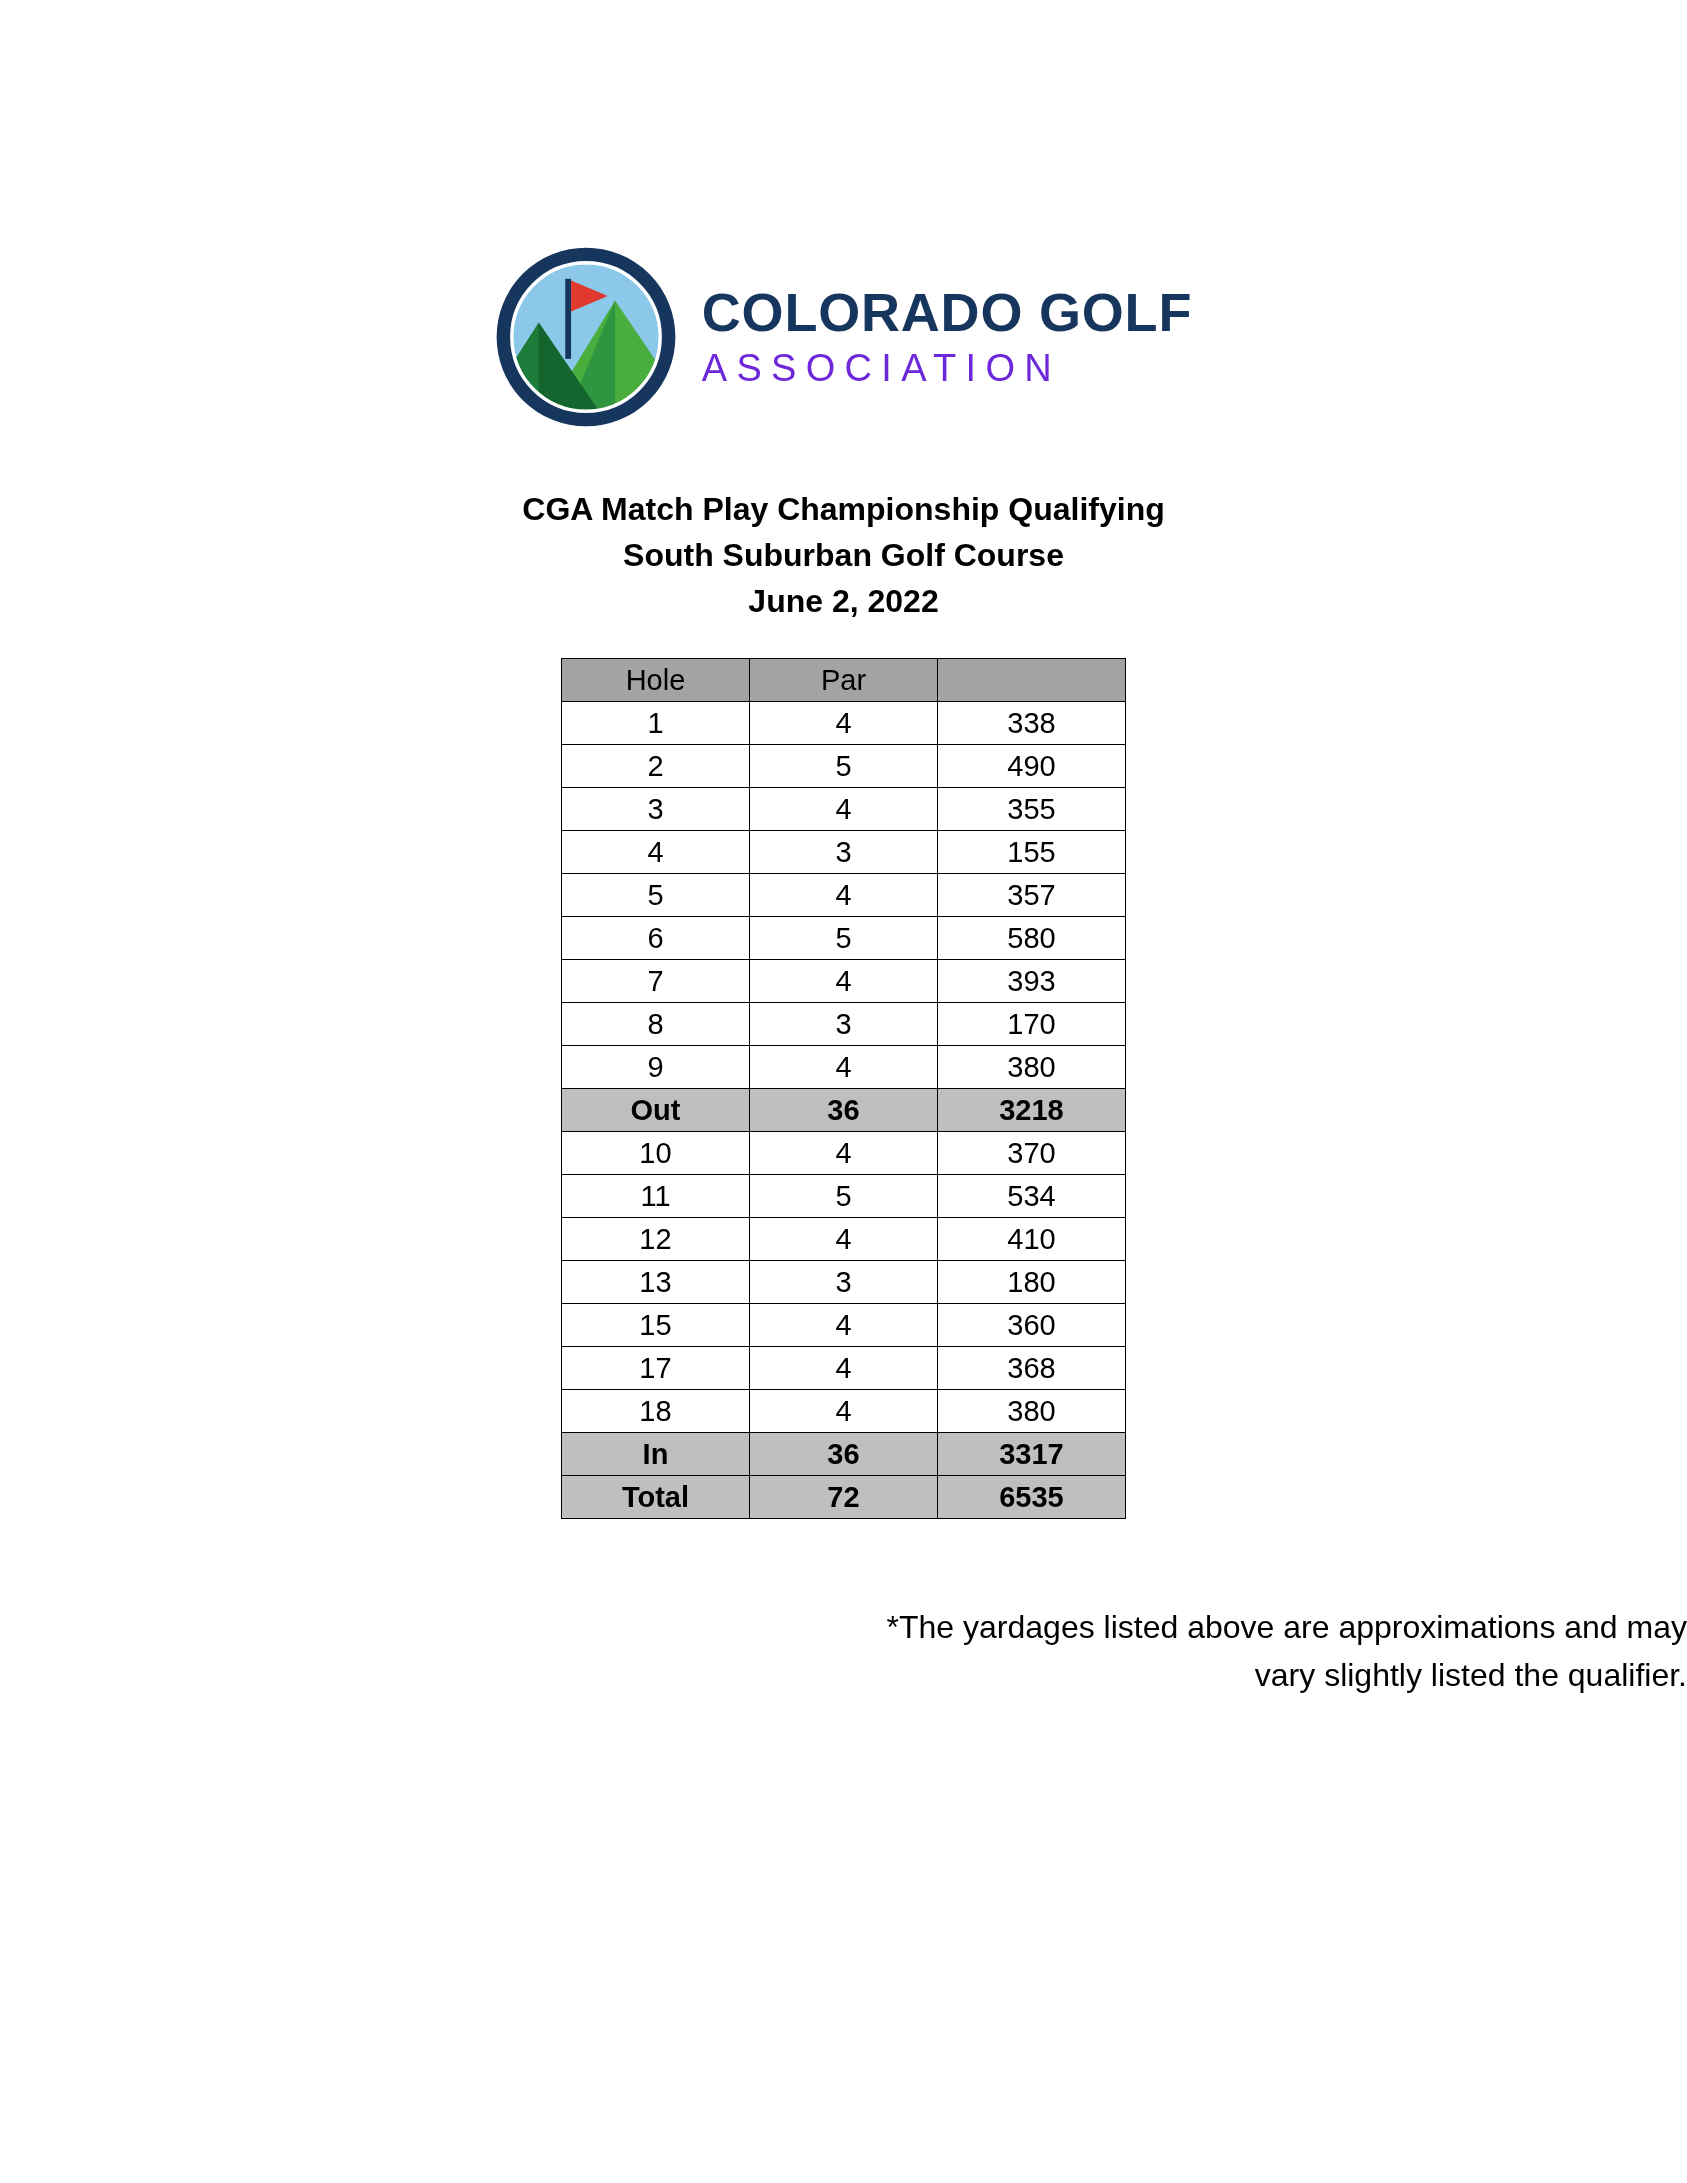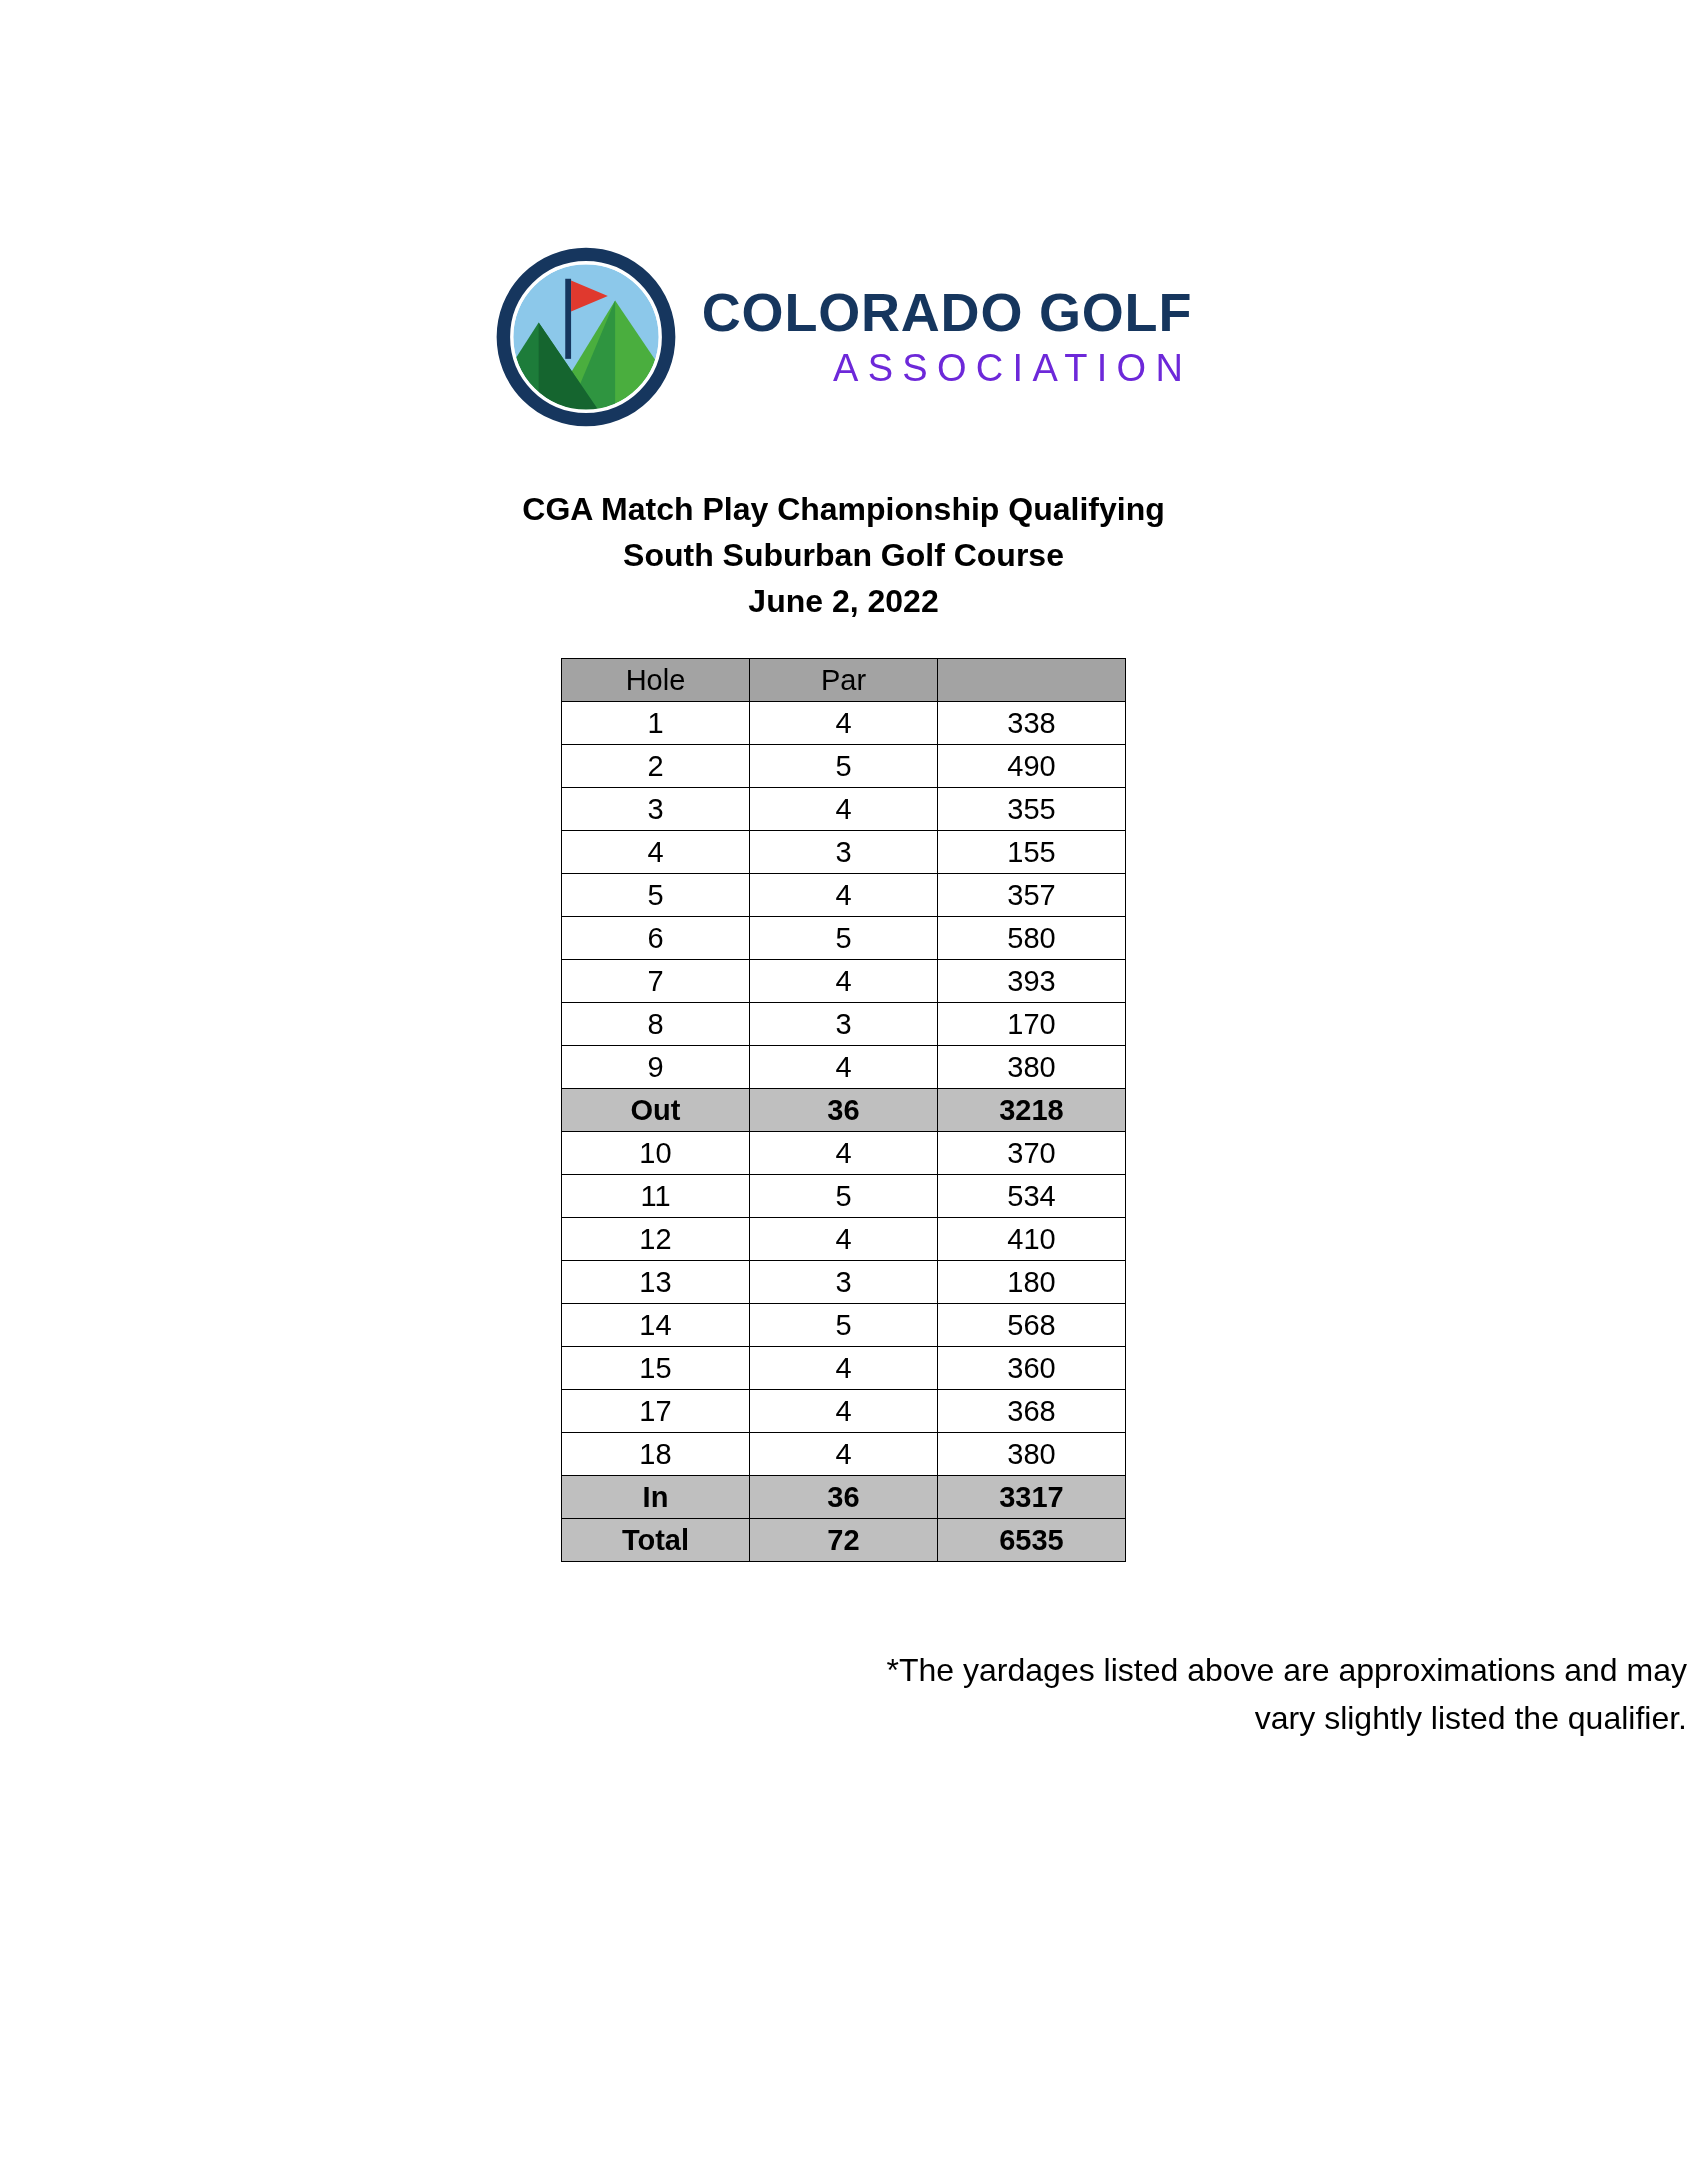--- a/index.html
+++ b/index.html
@@ -8,21 +8,21 @@
     background:#ffffff;
     font-family:"Liberation Sans", sans-serif;
     color:#000000;
     position:relative;
   }
   .logo-row {
     display:flex; justify-content:center; align-items:center;
     gap:25px; padding-top:246px;
   }
   .logo-mark { width:182px; height:182px; flex:0 0 auto; }
-  .logo-text { display:flex; flex-direction:column;text-align:right; }
+  .logo-text { display:flex; flex-direction:column; }
   .logo-title {
     font-size:54px; font-weight:bold; color:#16365e; letter-spacing:0.8px;
     line-height:56px; white-space:nowrap;
   }
   .logo-sub {
     font-size:38px; color:#6d28d9; letter-spacing:9.3px;
     line-height:44px; margin-top:6.7px; white-space:nowrap;
   }
   .titles {
     text-align:center; margin-top:58px;
@@ -154,25 +154,20 @@
         <td>12</td>
         <td>4</td>
         <td>410</td>
       </tr>
       <tr>
         <td>13</td>
         <td>3</td>
         <td>180</td>
       </tr>
       <tr>
-        <td>14</td>
-        <td>5</td>
-        <td>568</td>
-      </tr>
-      <tr>
         <td>15</td>
         <td>4</td>
         <td>360</td>
       </tr>
       <tr>
         <td>17</td>
         <td>4</td>
         <td>368</td>
       </tr>
       <tr>

